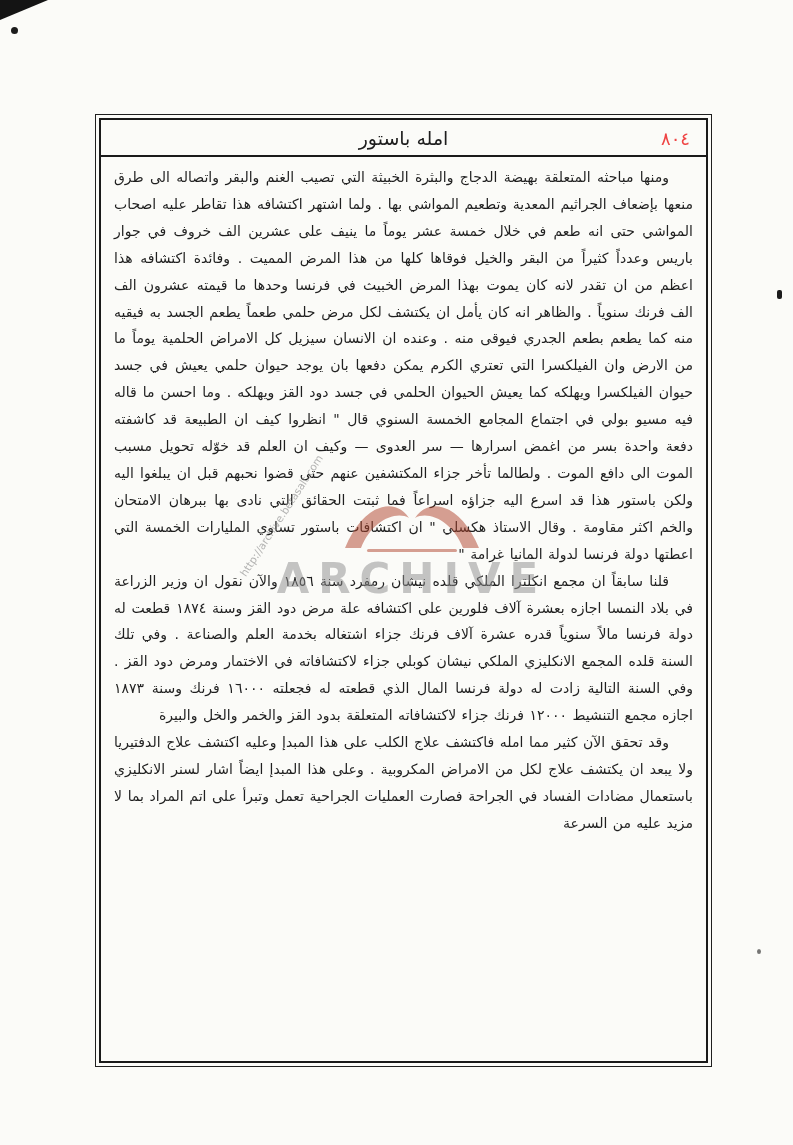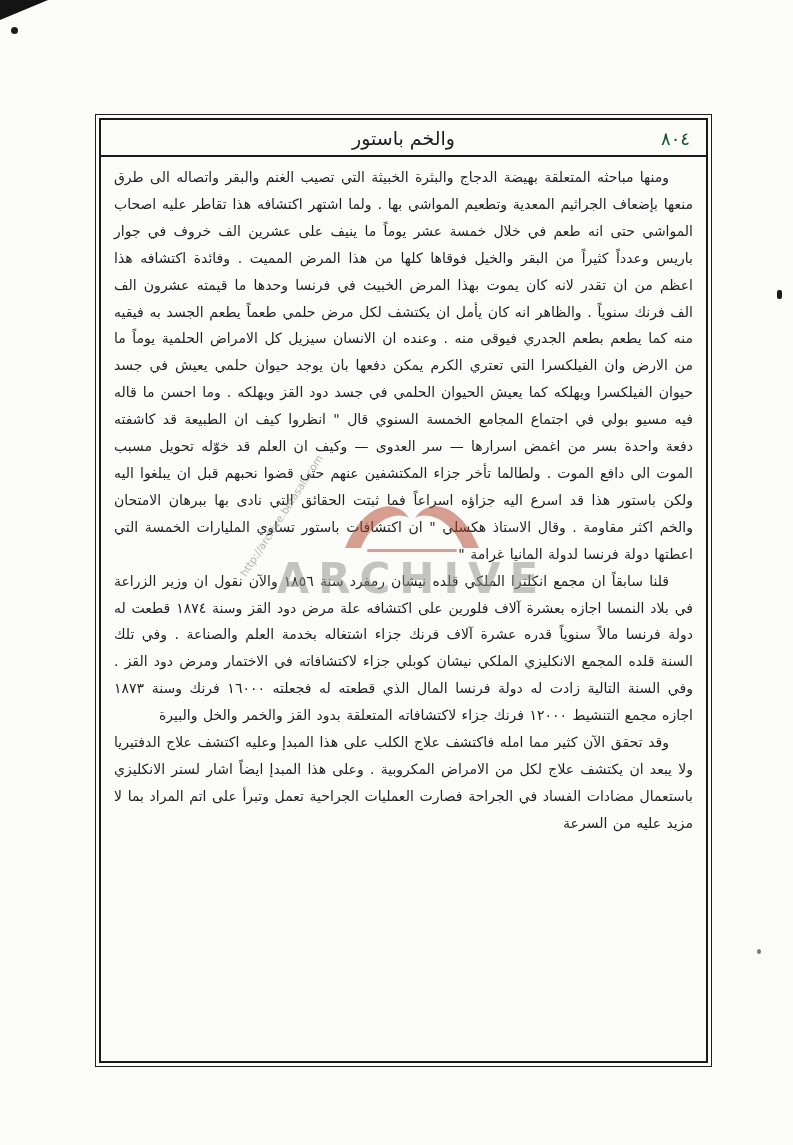--- a/index.html
+++ b/index.html
@@ -55,21 +55,21 @@
     font-size: 19px;
     font-weight: normal;
     color: #1d1d1d;
     letter-spacing: 1px;
   }
   .page-number {
     position: absolute;
     right: 16px; top: 50%;
     transform: translateY(-50%);
     font-size: 18px;
-    color: #14532d;
+    color: #ef4444;
   }
 
   
   .page-body {
     flex: 1;
     direction: rtl;
     text-align: justify;
     padding: 7px 13px 10px 13px;
     font-size: 14px;
     line-height: 26.9px;
@@ -116,21 +116,21 @@
 
   <div class="corner-artifact"></div>
   <div class="speck s1"></div>
   <div class="speck s2"></div>
   <div class="speck s3"></div>
 
   <div class="frame-outer">
     <div class="frame-inner">
 
       <div class="page-header">
-        <span class="page-title">والخم باستور</span>
+        <span class="page-title">امله باستور</span>
         <span class="page-number">٨٠٤</span>
       </div>
 
       <div class="page-body">
         <p>ومنها مباحثه المتعلقة بهيضة الدجاج والبثرة الخبيثة التي تصيب الغنم والبقر واتصاله الى طرق منعها بإضعاف الجراثيم المعدية وتطعيم المواشي بها . ولما اشتهر اكتشافه هذا تقاطر عليه اصحاب المواشي حتى انه طعم في خلال خمسة عشر يوماً ما ينيف على عشرين الف خروف في جوار باريس وعدداً كثيراً من البقر والخيل فوقاها كلها من هذا المرض المميت . وفائدة اكتشافه هذا اعظم من ان تقدر لانه كان يموت بهذا المرض الخبيث في فرنسا وحدها ما قيمته عشرون الف الف فرنك سنوياً . والظاهر انه كان يأمل ان يكتشف لكل مرض حلمي طعماً يطعم الجسد به فيقيه منه كما يطعم بطعم الجدري فيوقى منه . وعنده ان الانسان سيزيل كل الامراض الحلمية يوماً ما من الارض وان الفيلكسرا التي تعتري الكرم يمكن دفعها بان يوجد حيوان حلمي يعيش في جسد حيوان الفيلكسرا ويهلكه كما يعيش الحيوان الحلمي في جسد دود القز ويهلكه . وما احسن ما قاله فيه مسيو بولي في اجتماع المجامع الخمسة السنوي قال " انظروا كيف ان الطبيعة قد كاشفته دفعة واحدة بسر من اغمض اسرارها — سر العدوى — وكيف ان العلم قد خوّله تحويل مسبب الموت الى دافع الموت . ولطالما تأخر جزاء المكتشفين عنهم حتى قضوا نحبهم قبل ان يبلغوا اليه ولكن باستور هذا قد اسرع اليه جزاؤه اسراعاً فما ثبتت الحقائق التي نادى بها ببرهان الامتحان والخم اكثر مقاومة . وقال الاستاذ هكسلي " ان اكتشافات باستور تساوي المليارات الخمسة التي اعطتها دولة فرنسا لدولة المانيا غرامة "</p>
         <p>قلنا سابقاً ان مجمع انكلترا الملكي قلده نيشان رمفرد سنة ١٨٥٦ والآن نقول ان وزير الزراعة في بلاد النمسا اجازه بعشرة آلاف فلورين على اكتشافه علة مرض دود القز وسنة ١٨٧٤ قطعت له دولة فرنسا مالاً سنوياً قدره عشرة آلاف فرنك جزاء اشتغاله بخدمة العلم والصناعة . وفي تلك السنة قلده المجمع الانكليزي الملكي نيشان كوبلي جزاء لاكتشافاته في الاختمار ومرض دود القز . وفي السنة التالية زادت له دولة فرنسا المال الذي قطعته له فجعلته ١٦٠٠٠ فرنك وسنة ١٨٧٣ اجازه مجمع التنشيط ١٢٠٠٠ فرنك جزاء لاكتشافاته المتعلقة بدود القز والخمر والخل والبيرة</p>
         <p>وقد تحقق الآن كثير مما امله فاكتشف علاج الكلب على هذا المبدإ وعليه اكتشف علاج الدفتيريا ولا يبعد ان يكتشف علاج لكل من الامراض المكروبية . وعلى هذا المبدإ ايضاً اشار لسنر الانكليزي باستعمال مضادات الفساد في الجراحة فصارت العمليات الجراحية تعمل وتبرأ على اتم المراد بما لا مزيد عليه من السرعة</p>
       </div>
 
     </div>

